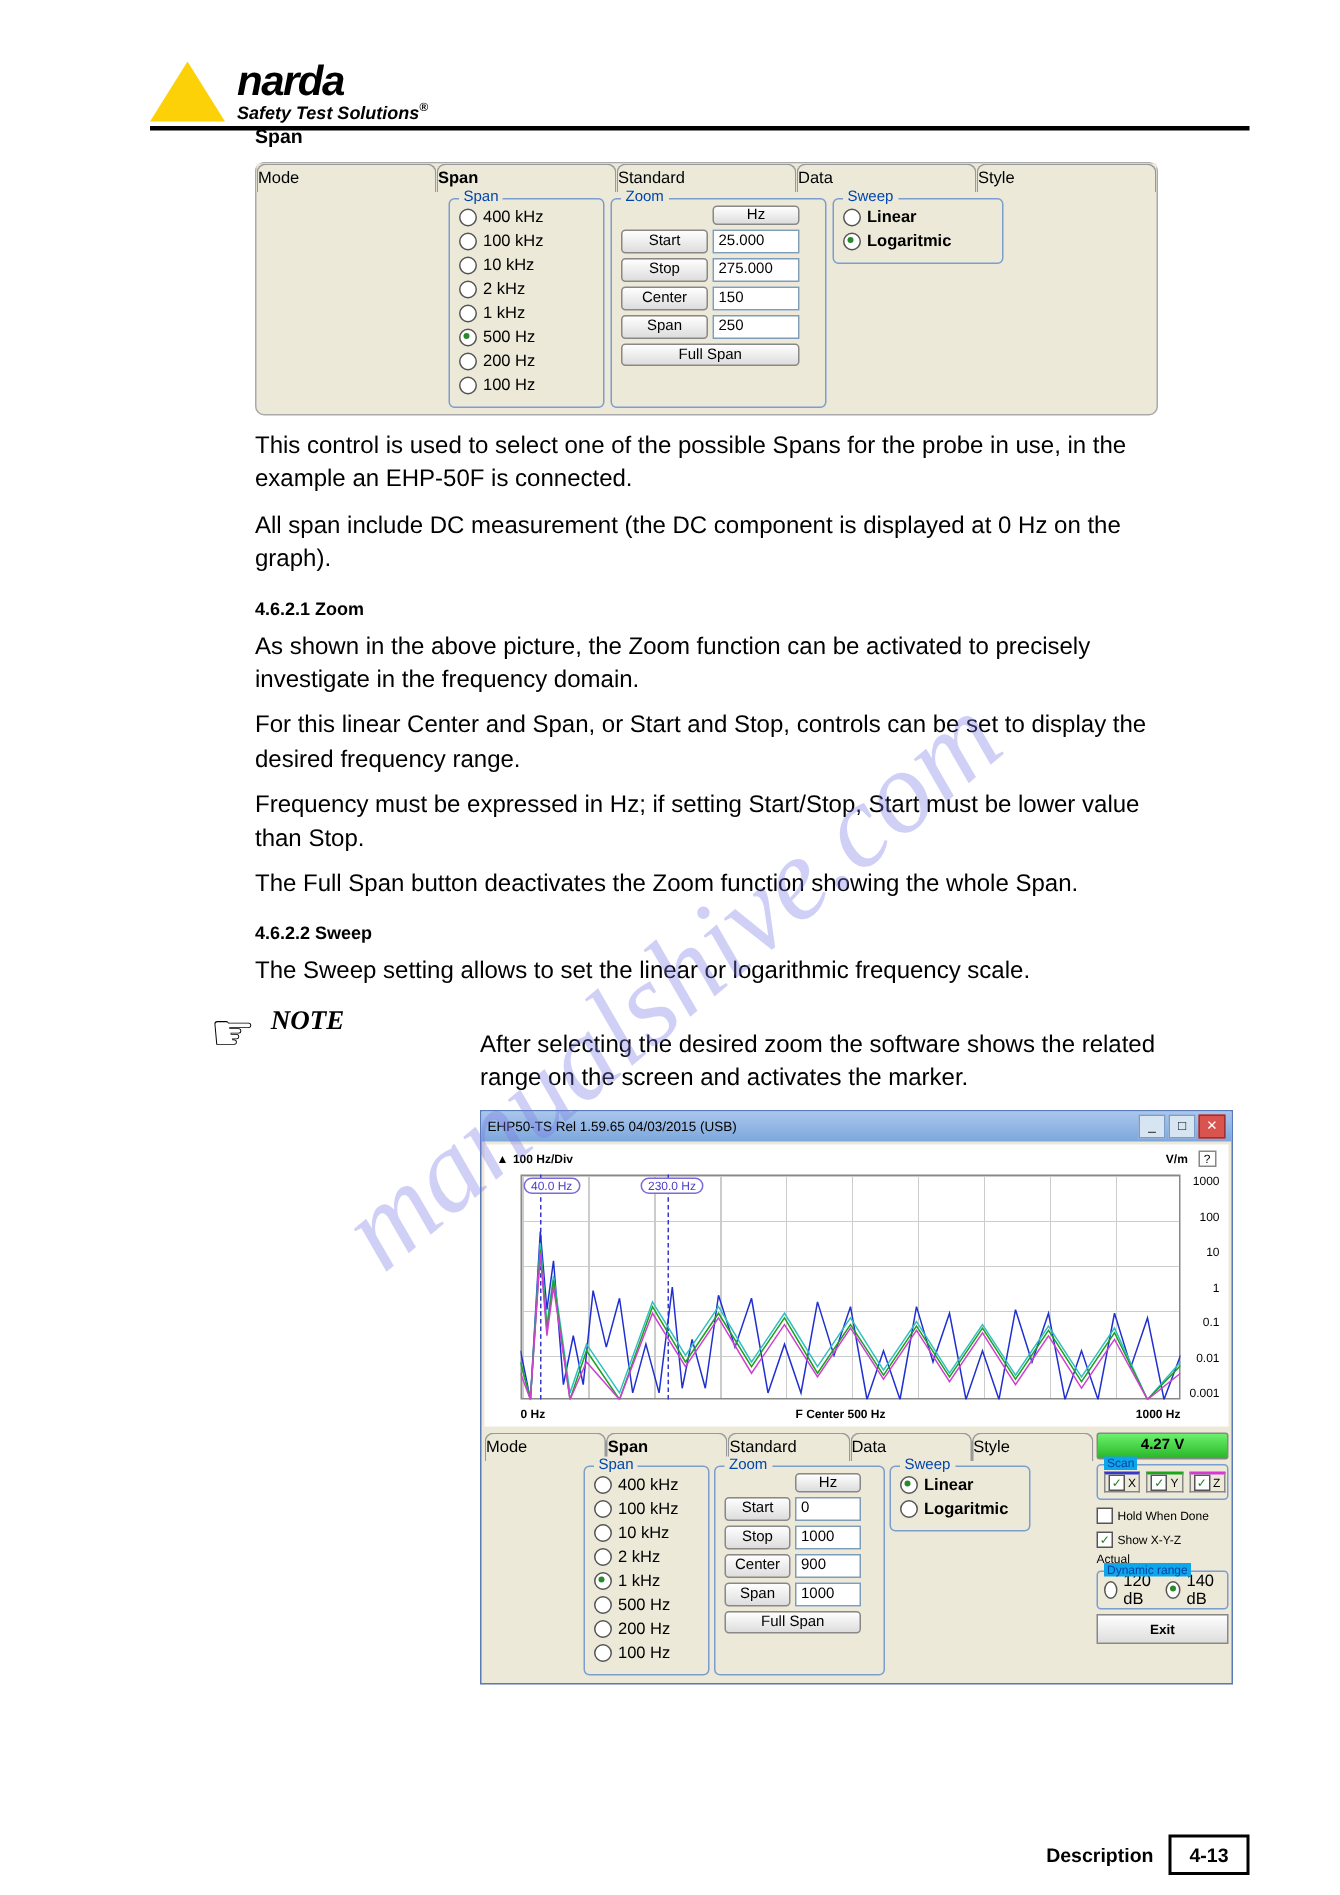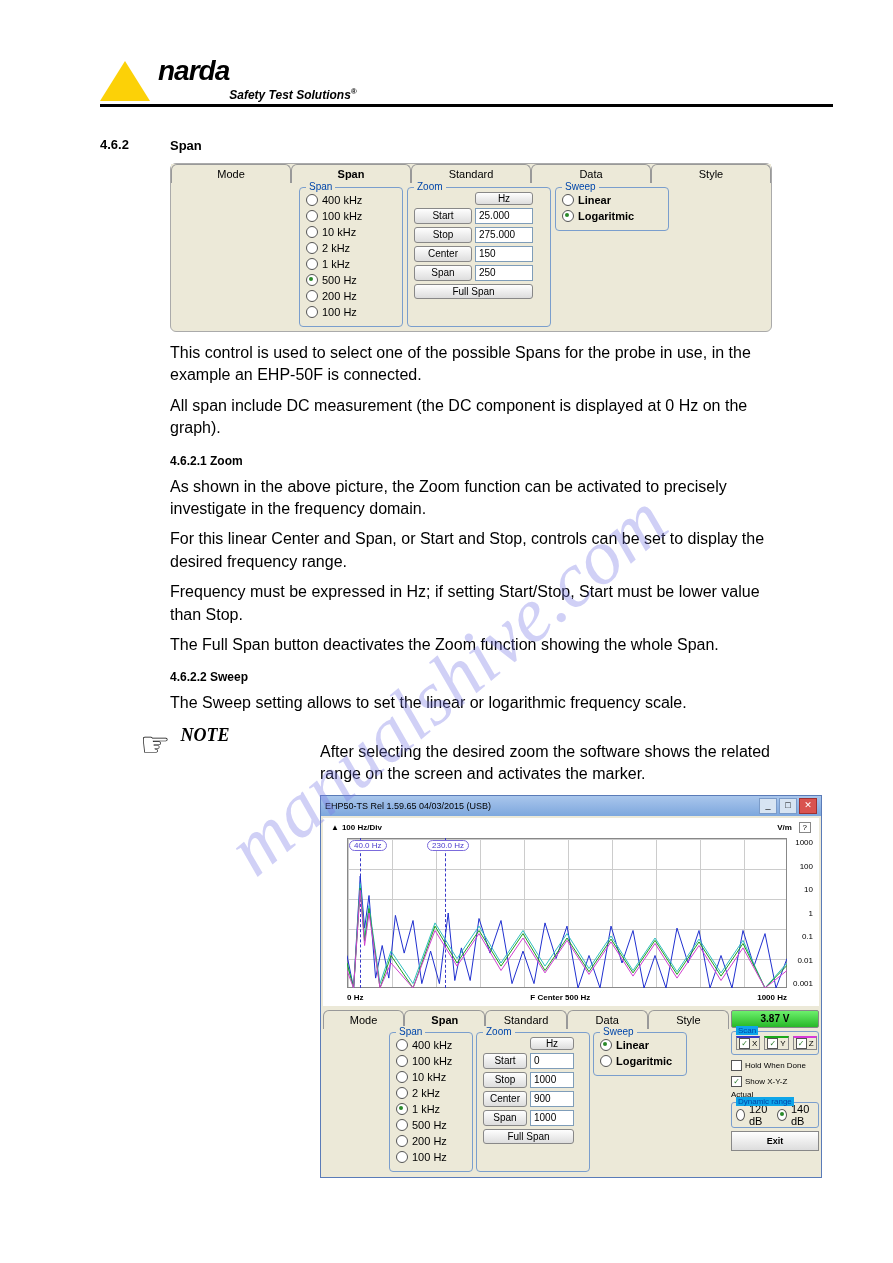--- a/index.html
+++ b/index.html
@@ -39,56 +39,54 @@
     bottom: -40px;
     width: 0;
     height: 0;
     border-left: 25px solid transparent;
     border-right: 25px solid transparent;
     border-bottom: 40px solid transparent;
     box-shadow: 0 0 0 1px #000 inset;
   }
   .logo-text {
     display: flex;
-    flex-direction: row;
+    flex-direction: column;
     line-height: 1;
-    align-items: center;
   }
   .logo-narda {
     font-weight: bold;
     font-size: 28px;
     font-style: italic;
     letter-spacing: -1px;
   }
   .logo-sub {
     font-style: italic;
     font-size: 12px;
     font-weight: bold;
-    margin-top: 48px;
   }
   .logo-sub sup { font-size: 8px; }
   .section-title {
     font-weight: bold;
     font-size: 13px;
     margin: 10px 0;
   }
   .panel1 {
     border: 1px solid #aaa;
     border-radius: 6px;
     background: #ece9d8;
     margin: 10px 0 10px 70px;
     width: 600px;
   }
   .tabs {
     display: flex;
     background: #ece9d8;
   }
   .tab {
     flex: 1;
-    text-align: center;
+    text-align: left;
     padding: 3px 0;
     border: 1px solid #999;
     border-bottom: none;
     border-radius: 6px 6px 0 0;
     background: #ece9d8;
     font-size: 11px;
   }
   .tab.active {
     font-weight: bold;
     background: #ece9d8;
@@ -378,24 +376,20 @@
   <div class="header-row">
     <div class="logo-triangle"></div>
     <div class="logo-text">
       <span class="logo-narda">narda</span>
       <span class="logo-sub">
         <span>Safety Test Solutions</span><sup>®</sup>
       </span>
     </div>
   </div>
 
-  <div style="display:flex; align-items:baseline; gap:40px;">
-    <div class="section-title">4.6.2</div>
-    <div style="visibility:hidden;">x</div>
-  </div>
   <div class="section-title" style="margin-left:70px; margin-top:-24px;">Span</div>
 
   <div class="panel1">
     <div class="tabs">
       <div class="tab">Mode</div>
       <div class="tab active">Span</div>
       <div class="tab">Standard</div>
       <div class="tab">Data</div>
       <div class="tab">Style</div>
     </div>
@@ -607,21 +601,21 @@
                 <b>Linear</b>
               </div>
             <div class="radio-row">
                 <span class="radio-dot"></span>
                 <b>Logaritmic</b>
               </div>
           </div>
         </div>
       </div>
       <div class="right-col">
-        <div class="batt">3.87 V</div>
+        <div class="batt">4.27 V</div>
         <div class="small-group">
           <div class="small-title">Scan</div>
           <div class="chk-row">
             <span class="chk x">
                 <span class="cbx">✓</span>
                 <span>X</span>
               </span>
             <span class="chk y">
                 <span class="cbx">✓</span>
                 <span>Y</span>

